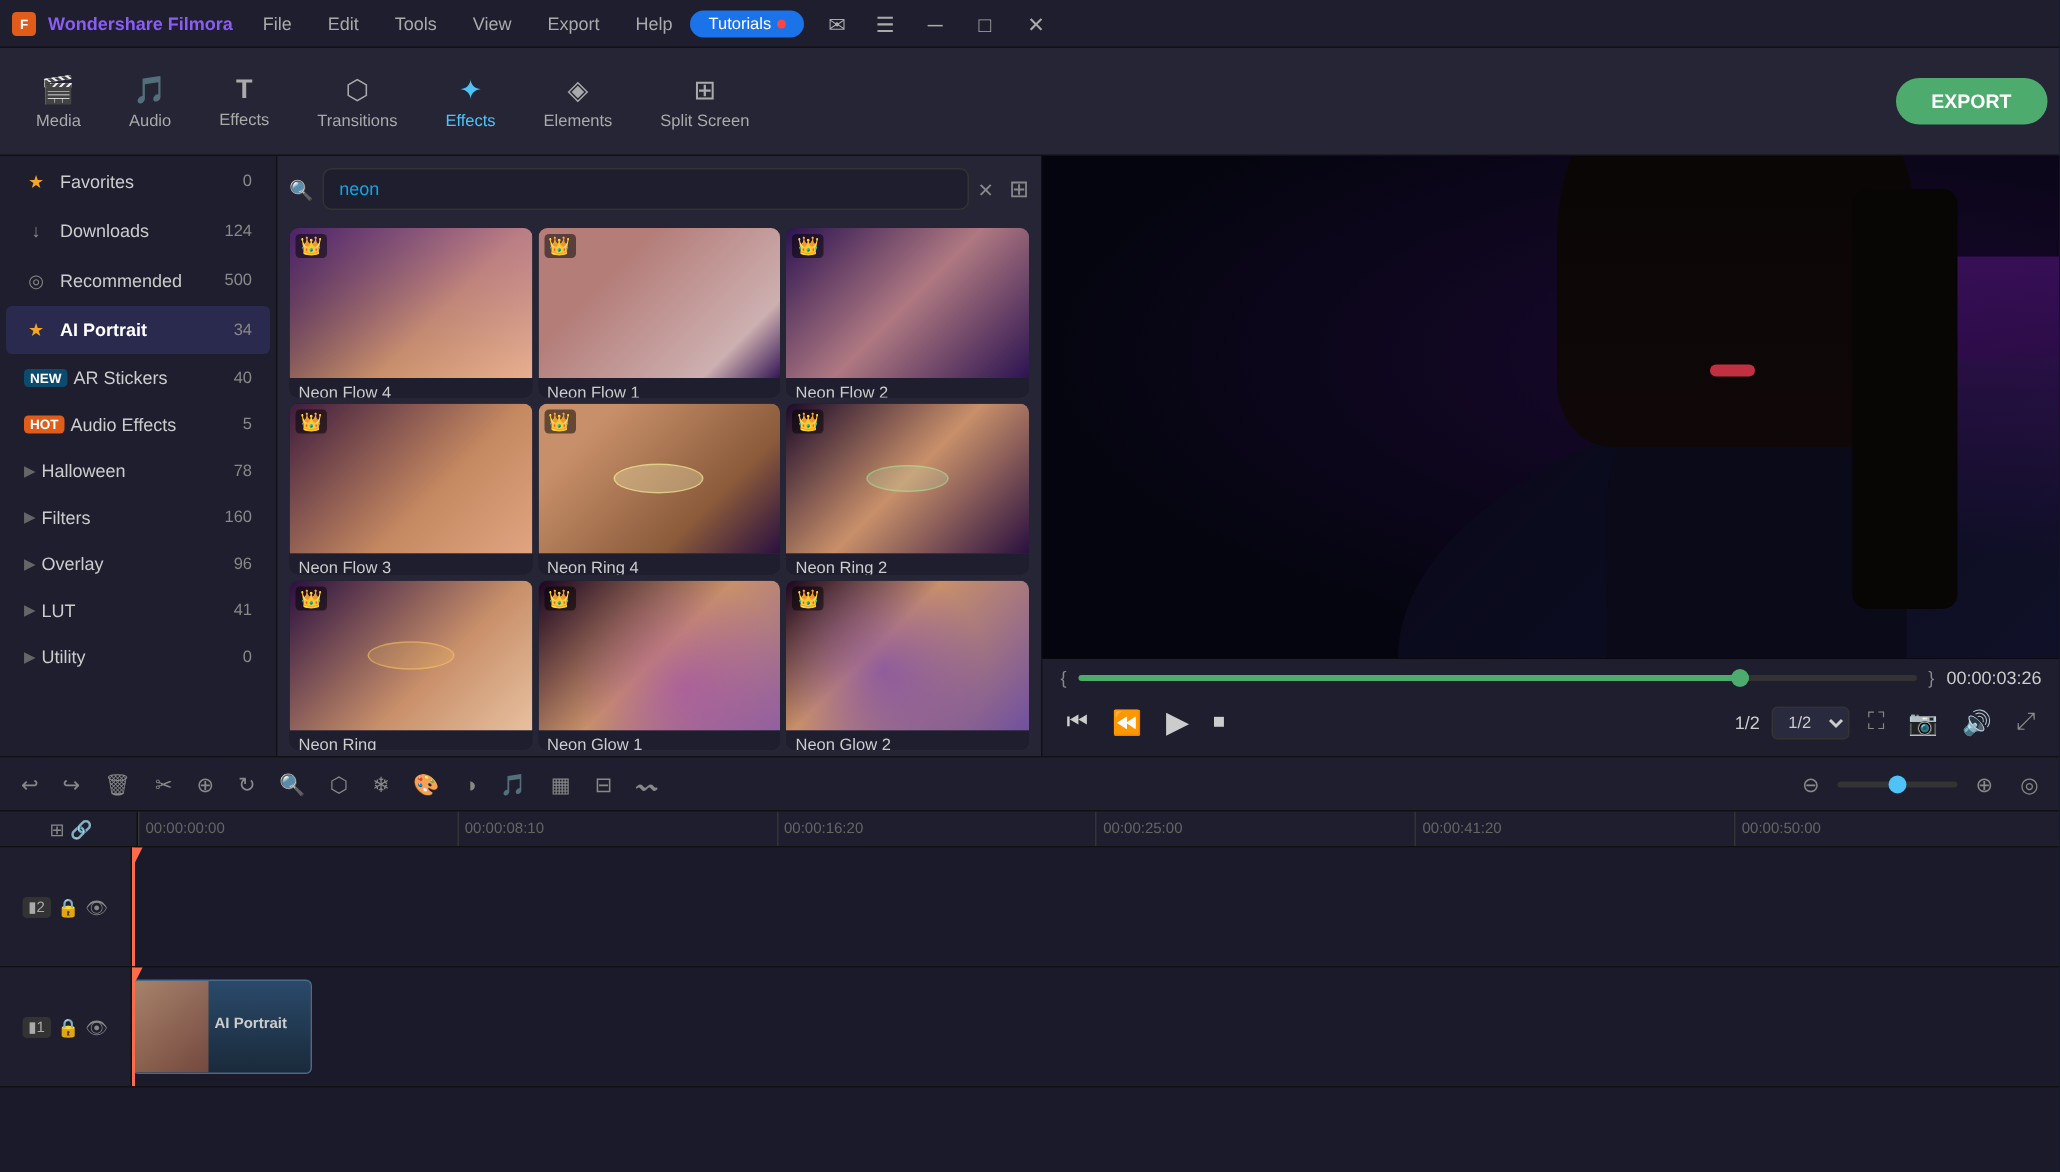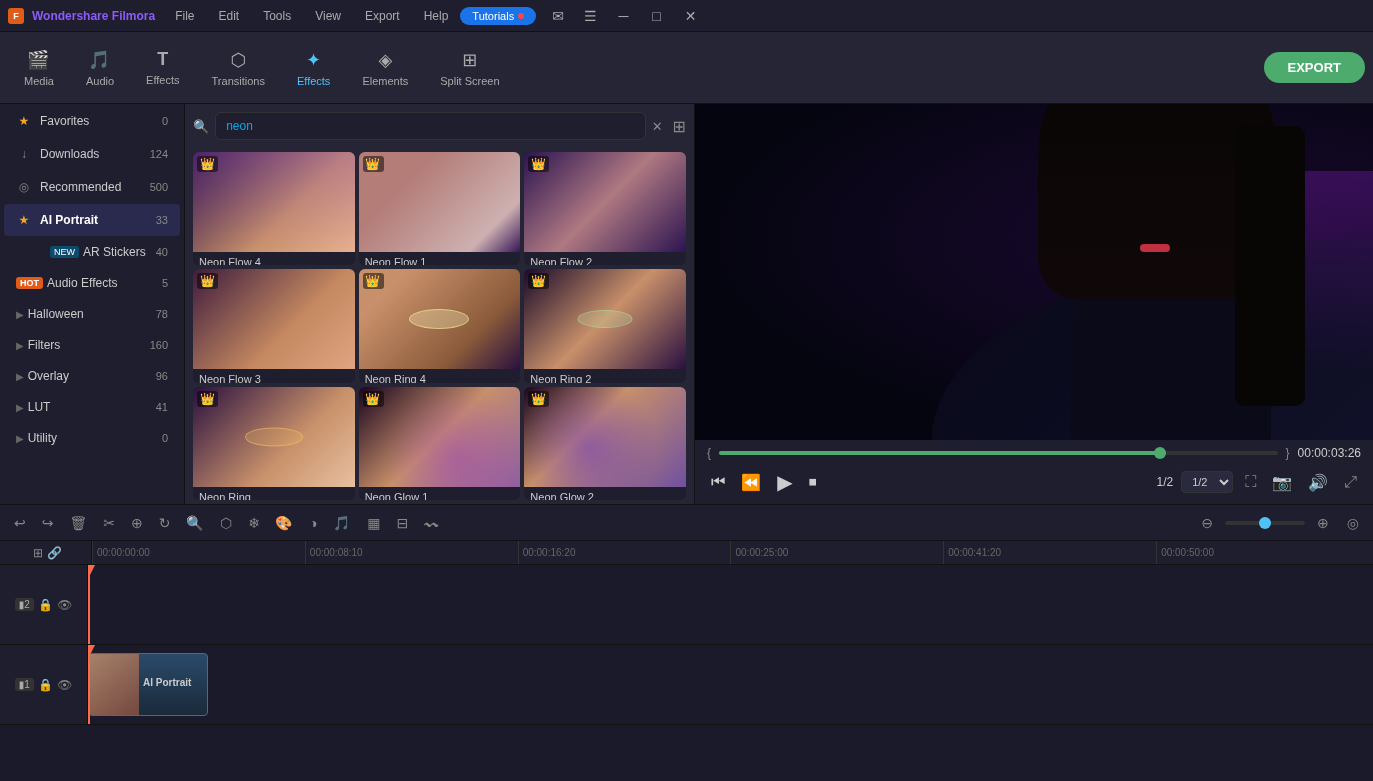--- a/index.html
+++ b/index.html
@@ -31,21 +31,21 @@
     .main { display: flex; flex: 1; overflow: hidden; }
 
     
     .sidebar { width: 185px; background: #1e1e2e; border-right: 1px solid #111; overflow-y: auto; flex-shrink: 0; }
     .sidebar-item { display: flex; align-items: center; padding: 8px 12px; cursor: pointer; border-radius: 4px; margin: 1px 4px; }
     .sidebar-item.active { background: #2a2a4e; }
     .sidebar-item .si-icon { width: 16px; height: 16px; margin-right: 8px; font-size: 12px; display: flex; align-items: center; justify-content: center; }
     .sidebar-item .si-label { flex: 1; color: #ccc; font-size: 12px; }
     .sidebar-item.active .si-label { color: #fff; font-weight: 600; }
     .sidebar-item .si-count { color: #888; font-size: 11px; }
-    .badge-new { background: #0c4a6e; color: white; border-radius: 3px; padding: 1px 4px; font-size: 9px; font-weight: normal; margin-right: 4px; margin-left: 34px; }
+    .badge-new { background: #0c4a6e; color: white; border-radius: 3px; padding: 1px 4px; font-size: 9px; font-weight: bold; margin-right: 4px; }
     .badge-hot { background: #e05c1a; color: white; border-radius: 3px; padding: 1px 4px; font-size: 9px; font-weight: bold; margin-right: 4px; }
     .star-icon { color: #f5a623; }
     .chevron { color: #666; font-size: 10px; margin-right: 4px; }
 
     
     .effects-panel { width: 510px; background: #252535; border-right: 1px solid #111; display: flex; flex-direction: column; flex-shrink: 0; }
     .search-bar { display: flex; align-items: center; padding: 8px; gap: 6px; }
     .search-input { flex: 1; background: #1e1e2e; border: 1px solid #333; border-radius: 6px; padding: 6px 10px; color: #0ea5e9; font-size: 12px; outline: none; }
     .search-input::placeholder { color: #666; }
     .search-icon { color: #888; font-size: 13px; }
@@ -175,21 +175,21 @@
 
     <div class="sidebar-item">
       <span class="si-icon" style="color:#888;">◎</span>
       <span class="si-label">Recommended</span>
       <span class="si-count">500</span>
     </div>
 
     <div class="sidebar-item active">
       <span class="si-icon star-icon">★</span>
       <span class="si-label">AI Portrait</span>
-      <span class="si-count">33</span>
+      <span class="si-count">34</span>
     </div>
 
     <div class="sidebar-item">
       <span class="badge-new">NEW</span>
       <span class="si-label">AR Stickers</span>
       <span class="si-count">40</span>
     </div>
 
     <div class="sidebar-item">
       <span class="badge-hot">HOT</span>

